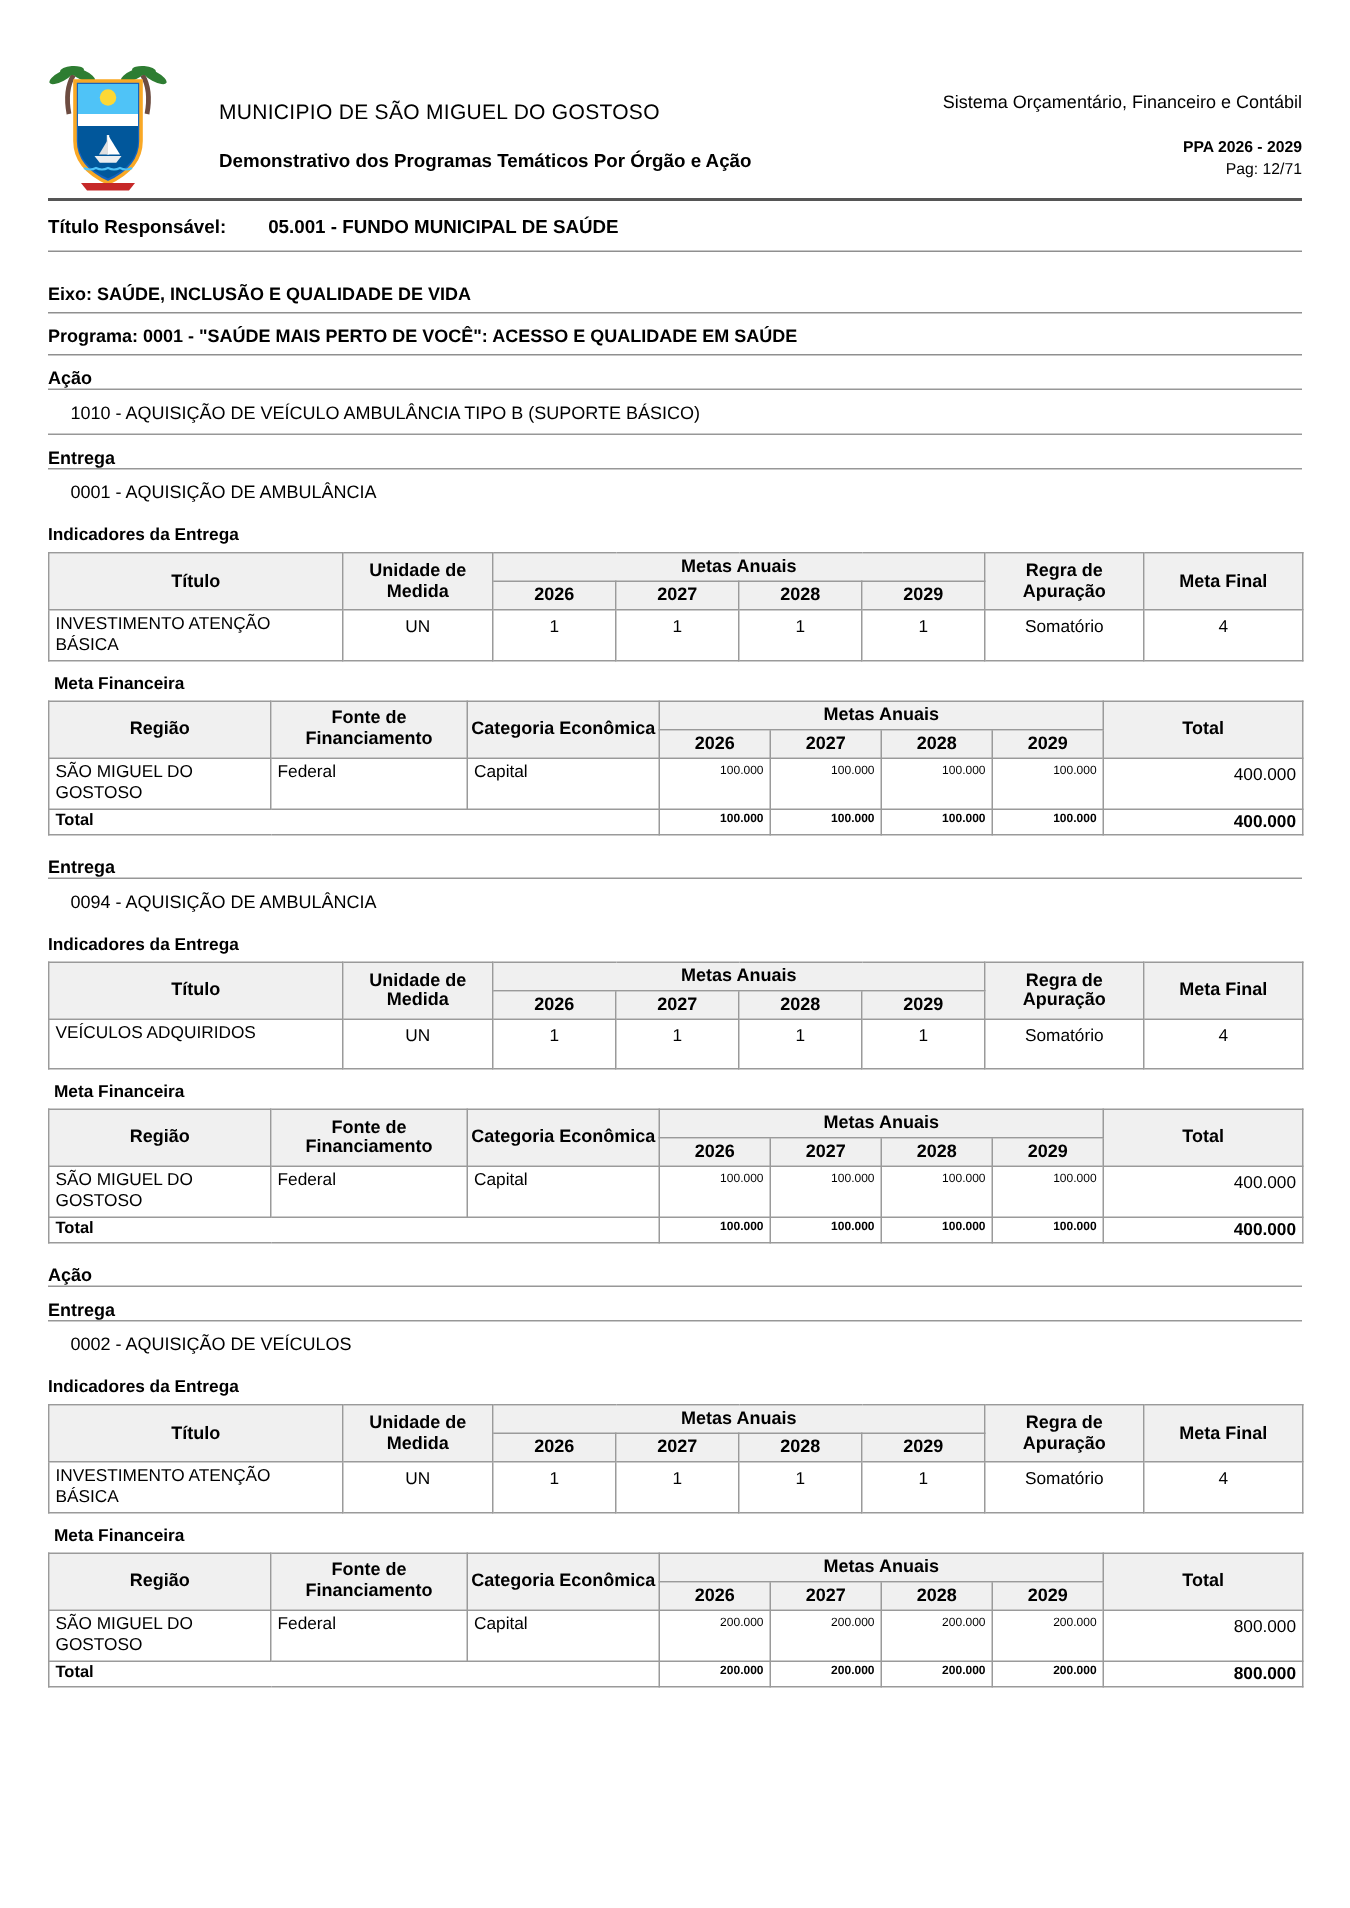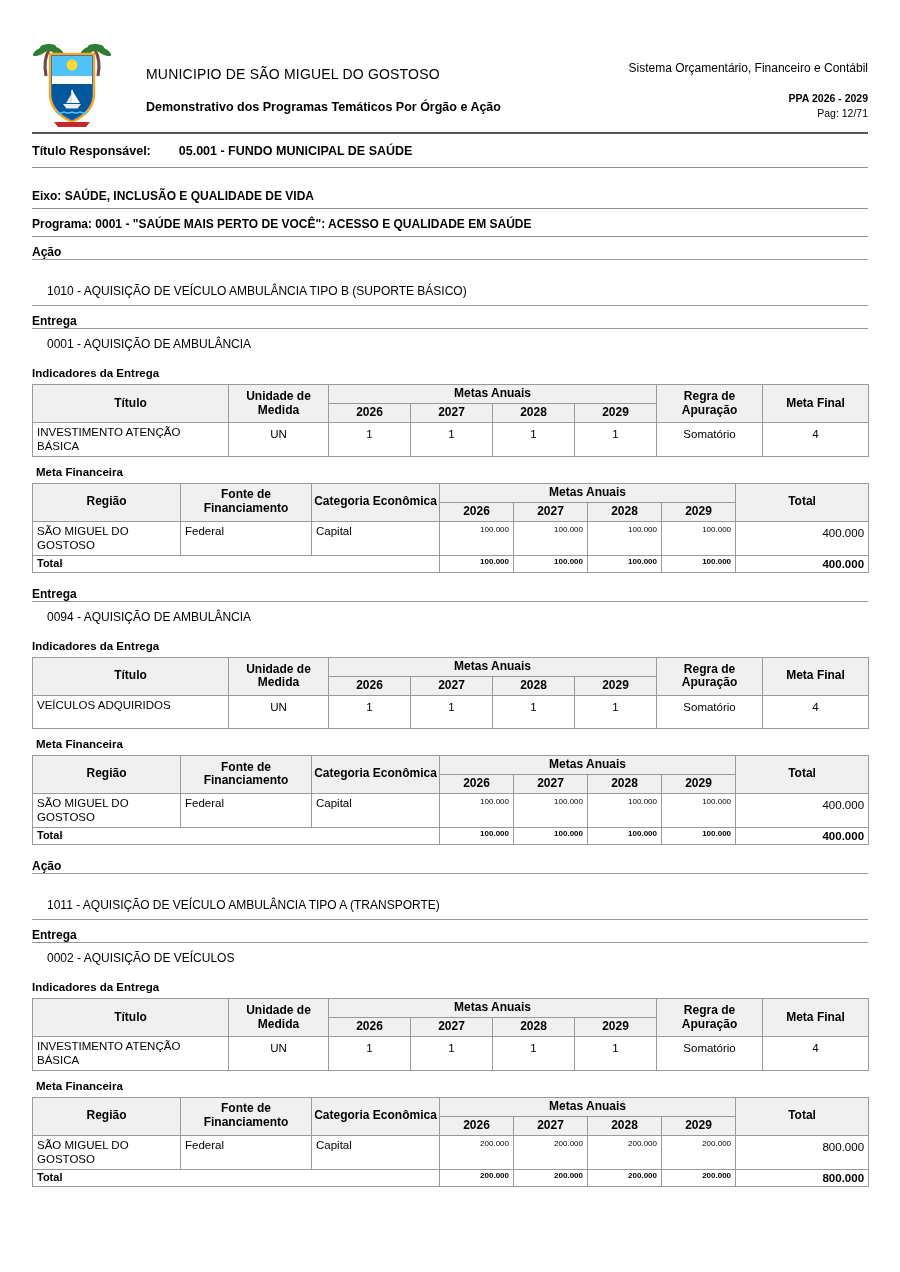--- a/index.html
+++ b/index.html
@@ -20,21 +20,21 @@
   .ppa { font-size:10.5px; font-weight:bold; margin-top:17px; }
   .page-num { font-size:10.5px; margin-top:3px; }
   .header-rule { border-bottom:2px solid #555; margin-top:4px; }
   
   .organ-row { font-weight:bold; font-size:12.5px; padding:10px 0 9px 0; border-bottom:1px solid #8f8f8f; }
   .organ-row .val { margin-left:28px; }
   .gap { height:13px; }
   .bold-row { font-weight:bold; font-size:12px; padding:8px 0 5px 0; border-bottom:1px solid #8f8f8f; }
   .label-row { font-weight:bold; font-size:12px; padding:8px 0 0 0; border-bottom:1px solid #979797; }
   .content-row { font-size:12px; padding:8px 0 7px 15px; }
-  .content-row.ruled { border-bottom:1px solid #979797;margin-top:16px; }
+  .content-row.ruled { border-bottom:1px solid #979797; }
   .sub-label { font-weight:bold; font-size:11.5px; padding:9px 0 3px 4px; }
   .mt6 { margin-top:6px; }
   
   table.tbl { border-collapse:collapse; table-layout:fixed; width:836px; margin-top:2px; }
   .tbl th, .tbl td { border:1px solid #9a9a9a; overflow:hidden; }
   .tbl th { background:#f0f0f0; font-size:12px; font-weight:bold; text-align:center; vertical-align:middle; padding:2px 2px; height:19px; line-height:1.15; }
   .tbl td { background:#fff; font-size:11.5px; padding:2px 4px; vertical-align:top; line-height:1.25; }
   .tbl td.left { text-align:left; }
   .tbl td.ctr { text-align:center; padding-top:4px; }
   .tbl td.num { text-align:right; }
@@ -289,21 +289,20 @@
         <td class="num sm">100.000</td>
         <td class="num sm">100.000</td>
         <td class="num sm">100.000</td>
         <td class="num sm">100.000</td>
         <td class="num total-val">400.000</td>
       </tr>
     </tbody>
   </table>
 
   <div class="label-row mt6">Ação</div>
-  <div class="content-row ruled">1011 -  AQUISIÇÃO DE VEÍCULO AMBULÂNCIA TIPO A (TRANSPORTE)</div>
 
   <div class="label-row">Entrega</div>
   <div class="content-row">0002 - AQUISIÇÃO DE VEÍCULOS</div>
 
   <div class="sub-label" style="padding-left:0">Indicadores da Entrega</div>
   <table class="tbl">
     <colgroup>
         <col style="width:196px">
         <col style="width:100px">
         <col style="width:82px">

